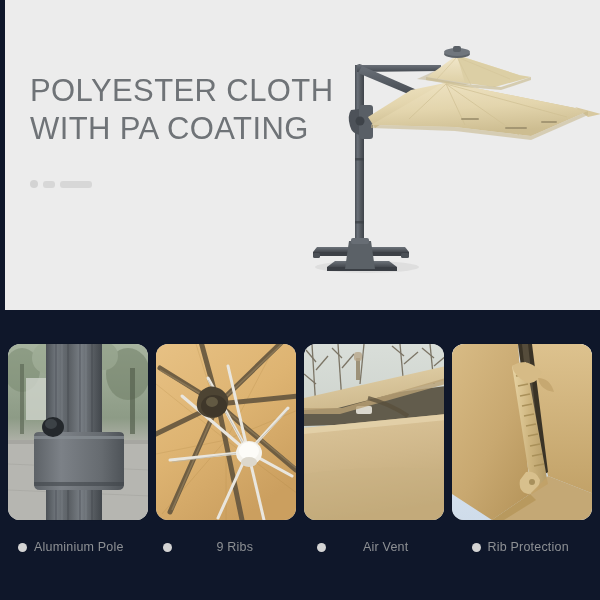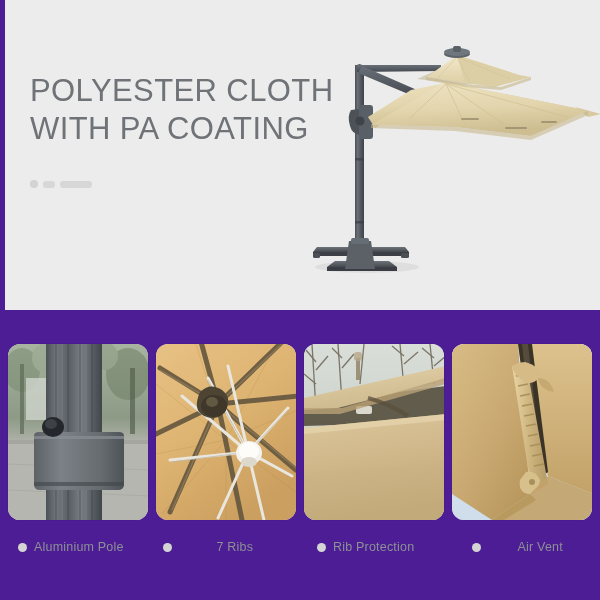--- a/index.html
+++ b/index.html
@@ -11,21 +11,21 @@
   body {
     font-family: "Liberation Sans", sans-serif;
     -webkit-font-smoothing: antialiased;
   }
 
   .page {
     position: relative;
     width: 600px;
     height: 600px;
     overflow: hidden;
-    background: #4c1d95;
+    background: #0f172a;
   }
 
   
   .hero {
     position: absolute;
     left: 5px;
     top: 0;
     width: 595px;
     height: 310px;
     background: #ececec;
@@ -507,25 +507,25 @@
     </div>
   </div>
 
   <div class="captions">
     <div class="caption c0">
       <span class="cap-dot"></span>
       <span class="cap-label">Aluminium Pole</span>
     </div>
     <div class="caption c1">
       <span class="cap-dot"></span>
-      <span class="cap-label">7 Ribs</span>
+      <span class="cap-label">9 Ribs</span>
+    </div>
+    <div class="caption c2">
+      <span class="cap-dot"></span>
+      <span class="cap-label">Air Vent</span>
     </div>
     <div class="caption c3">
       <span class="cap-dot"></span>
       <span class="cap-label">Rib Protection</span>
     </div>
-    <div class="caption c2">
-      <span class="cap-dot"></span>
-      <span class="cap-label">Air Vent</span>
-    </div>
   </div>
 
 </div>
 
 </body></html>

